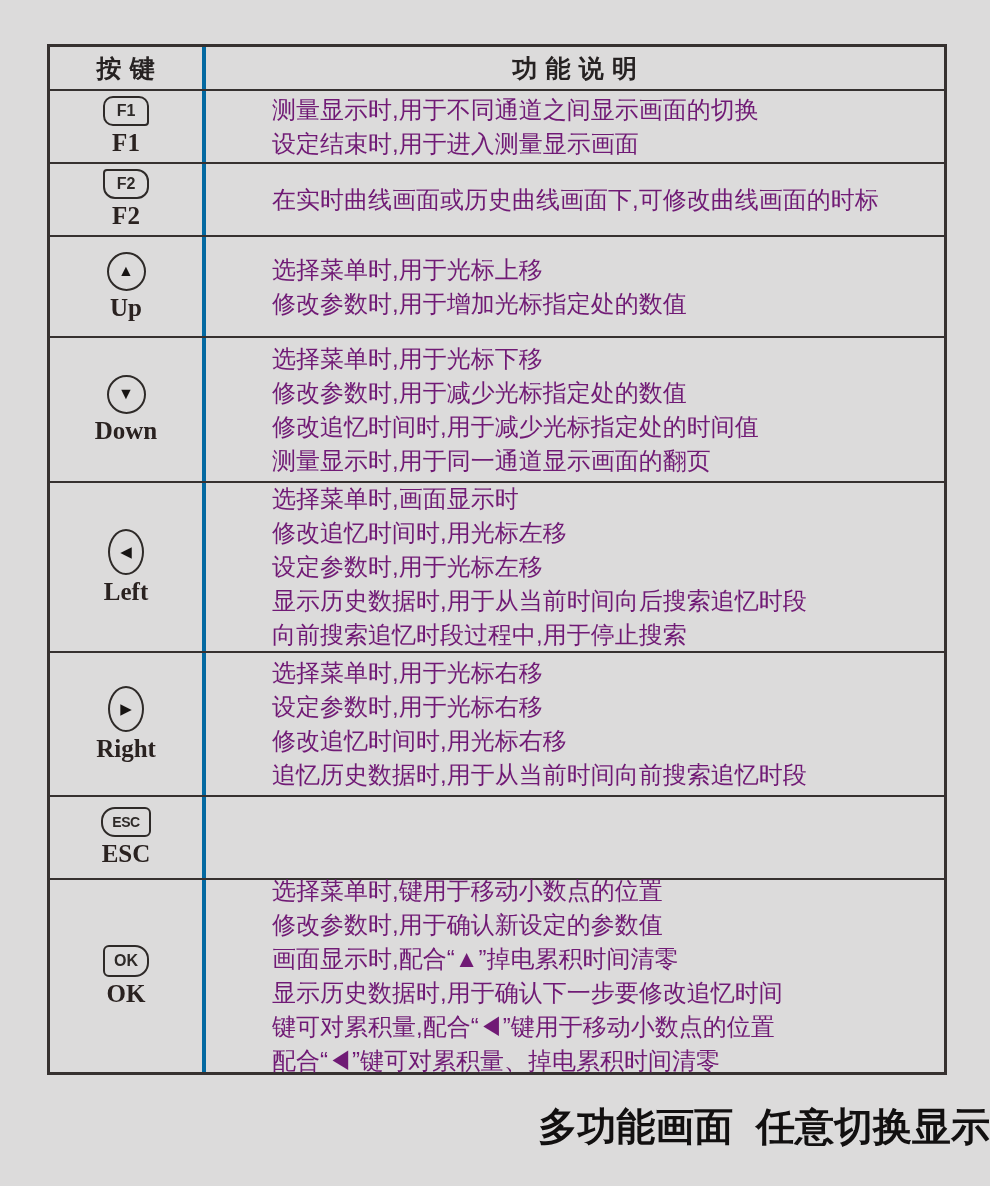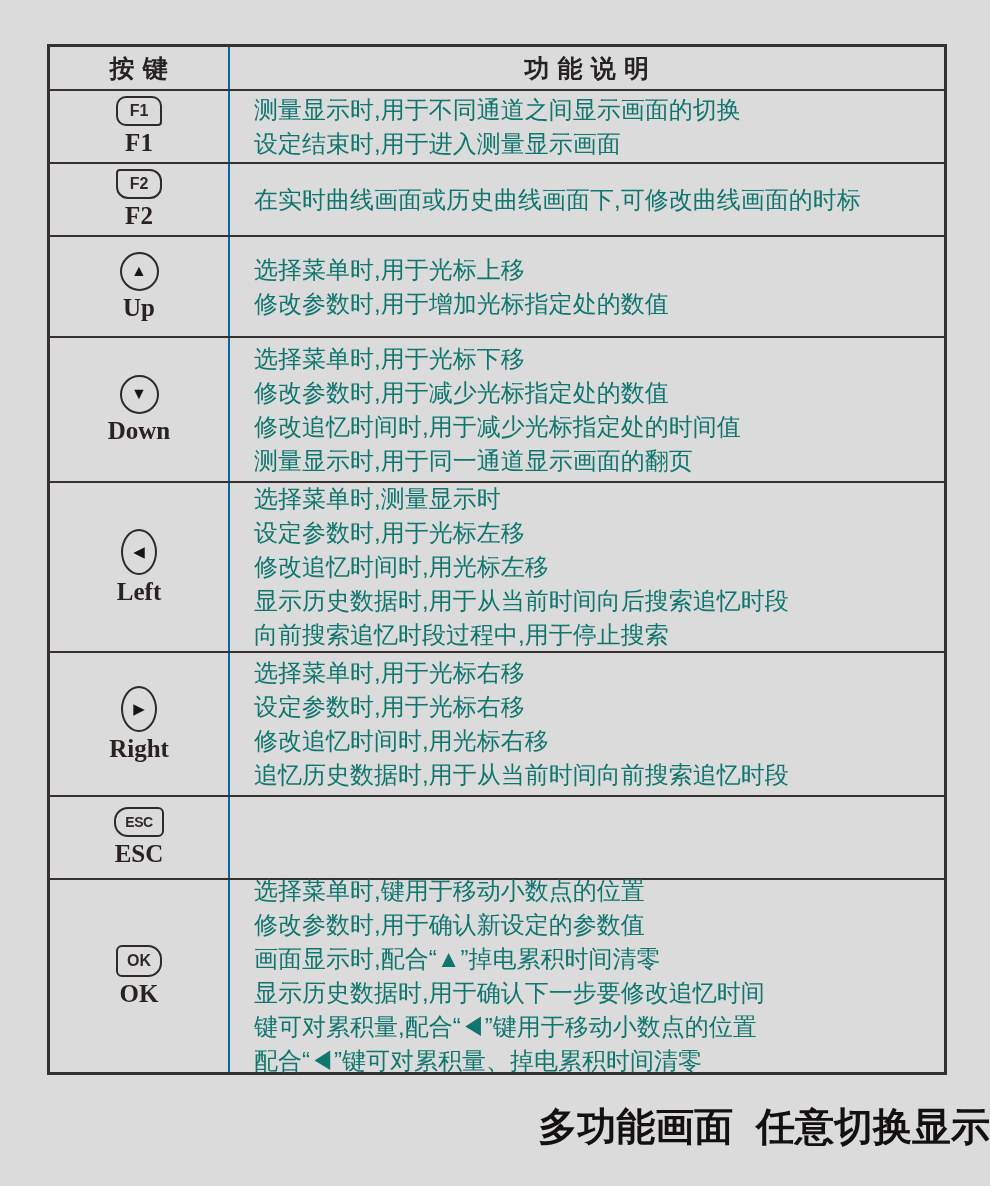--- a/index.html
+++ b/index.html
@@ -16,35 +16,36 @@
   .rh-head{height:42px}
   .rh-f1{height:73px}
   .rh-f2{height:73px}
   .rh-up{height:101px}
   .rh-down{height:145px}
   .rh-left{height:170px}
   .rh-right{height:144px}
   .rh-esc{height:83px}
   .rh-ok{height:194px}
   .col-key{
-    width:180px;border-right:2px solid #0369a1;box-sizing:border-box;
+    width:156px;border-right:4px solid #0369a1;box-sizing:border-box;
     display:flex;flex-direction:column;align-items:center;justify-content:center;
   }
   .col-desc{
     flex:1;display:flex;flex-direction:column;justify-content:center;
     padding:0 8px 0 24px;box-sizing:border-box;
   }
   .col-desc.centered{align-items:center;padding:0;}
   .hdr{
     font-family:"Liberation Serif",serif;font-weight:600;
     font-size:25px;color:#262222;letter-spacing:1px;
   }
   .desc-line{
-    font-size:24px;line-height:34px;color:#0f766e;font-weight:500;
+    font-size:24px;line-height:34px;color:#701a75;font-weight:500;
     white-space:nowrap;
+    margin-left:42px;
   }
   .keycap{
     display:flex;align-items:center;justify-content:center;
     border:2px solid #2e2a28;color:#2e2a28;font-weight:bold;
     font-family:"Liberation Sans",sans-serif;box-sizing:border-box;
   }
   .cap-f1{width:46px;height:30px;border-radius:10px 10px 4px 10px;font-size:16px;}
   .cap-f2{width:46px;height:30px;border-radius:4px 12px 12px 12px;font-size:16px;}
   .cap-esc{width:50px;height:30px;border-radius:14px 6px 6px 14px;font-size:14px;letter-spacing:-0.5px;}
   .cap-ok{width:46px;height:32px;border-radius:6px 14px 14px 6px;font-size:16px;}
@@ -130,23 +131,23 @@
     </div>
 
     <div class="t-row rh-left">
       <div class="col-key">
         <span class="circle-key ck-tall">
             <span>◀</span>
           </span>
         <span class="key-label">Left</span>
       </div>
       <div class="col-desc">
-        <div class="desc-line">选择菜单时,测量显示时</div>
+        <div class="desc-line">选择菜单时,画面显示时</div>
+        <div class="desc-line">修改追忆时间时,用光标左移</div>
         <div class="desc-line">设定参数时,用于光标左移</div>
-        <div class="desc-line">修改追忆时间时,用光标左移</div>
         <div class="desc-line">显示历史数据时,用于从当前时间向后搜索追忆时段</div>
         <div class="desc-line">向前搜索追忆时段过程中,用于停止搜索</div>
       </div>
     </div>
 
     <div class="t-row rh-right">
       <div class="col-key">
         <span class="circle-key ck-tall">
             <span>▶</span>
           </span>

